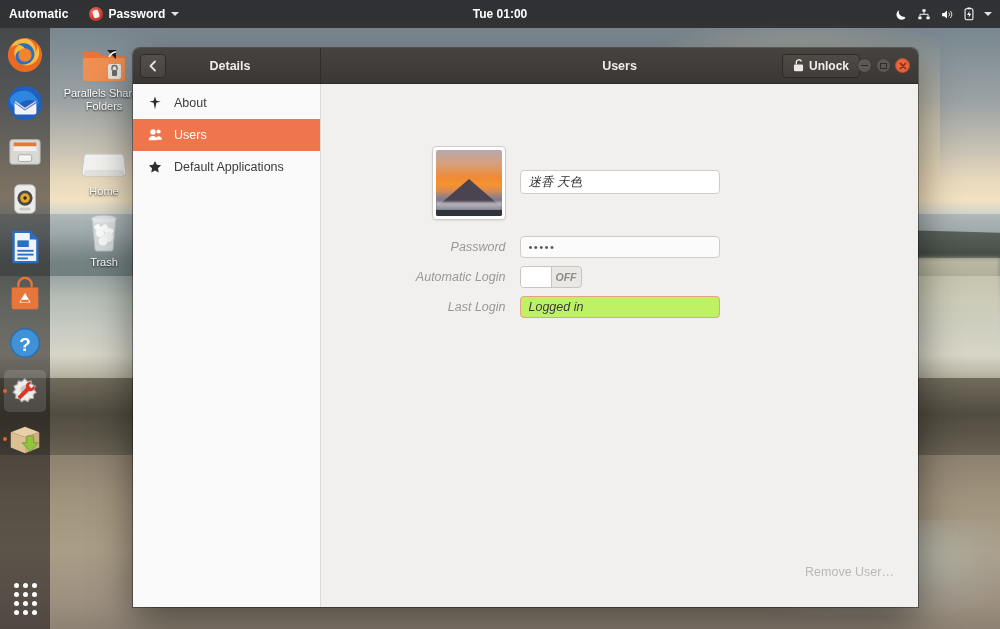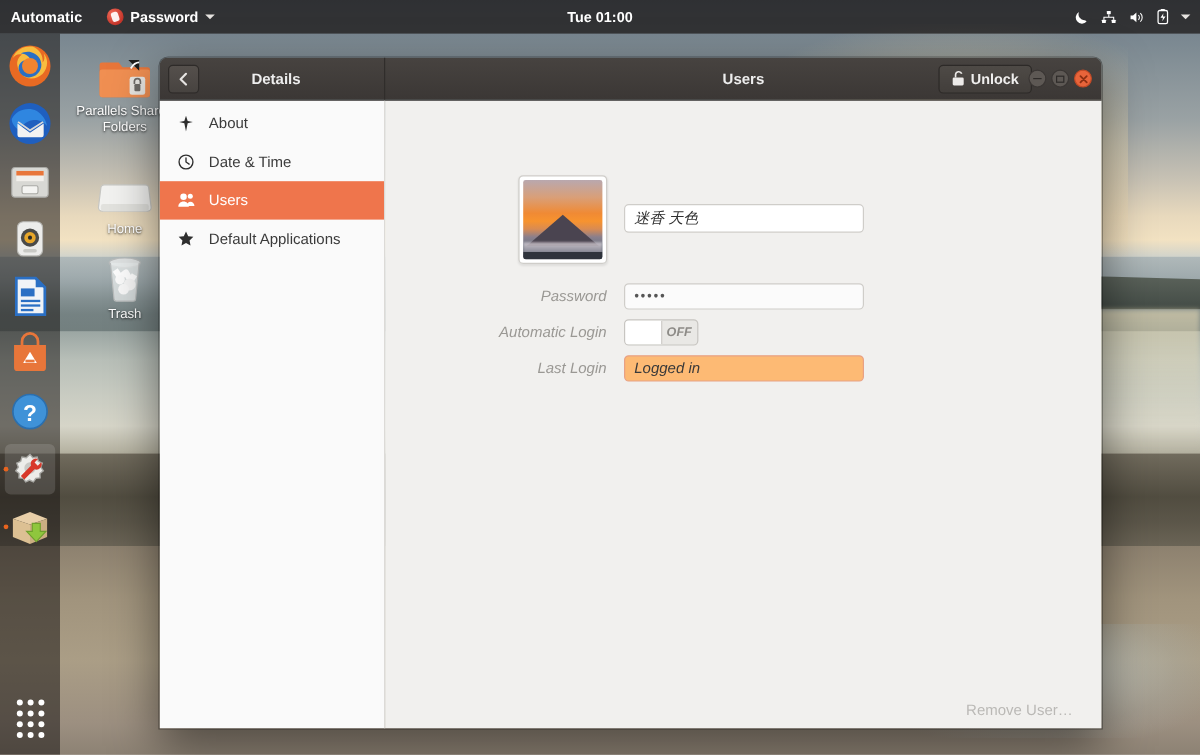--- a/index.html
+++ b/index.html
@@ -240,37 +240,37 @@
     background:#ffffff; border:1px solid #cfcdc9; border-radius:4px;
     display:flex; align-items:center; padding:0 8px;
     color:#2f2f2f; font-size:12.5px; cursor:text;
   }
   .field{
     width:200px; height:22px; background:#fbfbfb;
     border:1px solid #cfcdc9; border-radius:4px;
     display:flex; align-items:center; padding:0 8px;
     color:#3a3a3a; font-size:12.5px; cursor:text;
   }
-  .field.focused{ border-color:#e8a184; background:#fdba74; }
+  .field.focused{ border-color:#e8a184; background:#bef264; }
   .field.pwd{ letter-spacing:1.5px; font-size:11px; color:#555; }
   .row.pwd-row{ margin-bottom:8px; }
   .row.auto-row{ margin-bottom:8px; }
   #toggle{
     width:62px;height:22px;border-radius:4px;
     border:1px solid #c7c5c1; background:#e9e8e5;
     display:flex; align-items:center; cursor:pointer; overflow:hidden;
   }
   #toggle .knob{
     width:31px;height:100%;background:#ffffff;border-right:1px solid #c7c5c1;
   }
   #toggle .state{
     flex:1; text-align:center; color:#8d8b87; font-size:10.5px; font-weight:bold;
   }
   #remove-user{
-    position:absolute; right:14px; bottom:4px;
+    position:absolute; right:14px; bottom:24px;
     color:#8e8c88; font-size:12.5px; opacity:.55; cursor:default;
     padding:4px 10px; border-radius:4px;
   }
 </style>
 </head>
 <body>
 
 <div id="desktop">
   <div id="sun-glow"></div>
   <div id="sun-sparkle"></div>
@@ -489,29 +489,20 @@
     <div id="body">
       <div id="sidebar">
         <div class="side-item">
           <span class="ico">
             <svg width="14" height="14" viewBox="0 0 16 16">
                 <path d="M8 0.5l1.6 5 4.9.9-4.9 1.3L8 15.5 6.4 7.7 1.5 6.4l4.9-.9z" fill="#2e2e2e"></path>
               </svg>
           </span>
           <span>About</span>
         </div>
-        <div class="side-item">
-          <span class="ico">
-            <svg width="14" height="14" viewBox="0 0 16 16">
-              <circle cx="8" cy="8" r="6.6" fill="none" stroke="#2e2e2e" stroke-width="1.3"></circle>
-              <path d="M8 4.2V8l3 2" fill="none" stroke="#2e2e2e" stroke-width="1.3" stroke-linecap="round"></path>
-            </svg>
-          </span>
-          <span>Date &amp; Time</span>
-        </div>
         <div class="side-item selected">
           <span class="ico">
             <svg width="15" height="14" viewBox="0 0 17 16">
               <circle cx="5.6" cy="4.6" r="3.1" fill="#ffffff"></circle>
               <path d="M0.6 14c0-3 2.2-5 5-5s5 2 5 5z" fill="#ffffff"></path>
               <circle cx="12" cy="4" r="2.4" fill="#ffffff"></circle>
               <path d="M8.6 13.3c.3-2.5 1.9-4 3.6-4 2 0 3.6 1.8 3.8 4z" fill="#ffffff"></path>
             </svg>
           </span>
           <span>Users</span>

